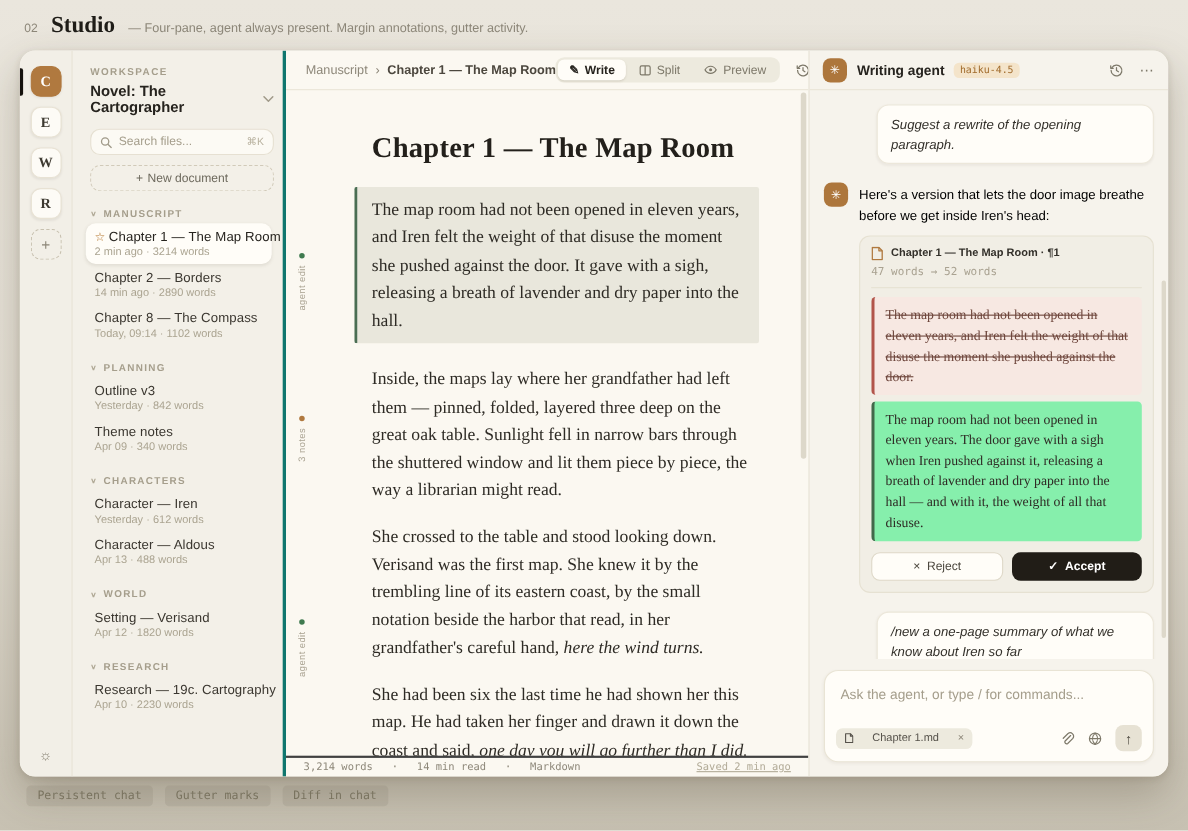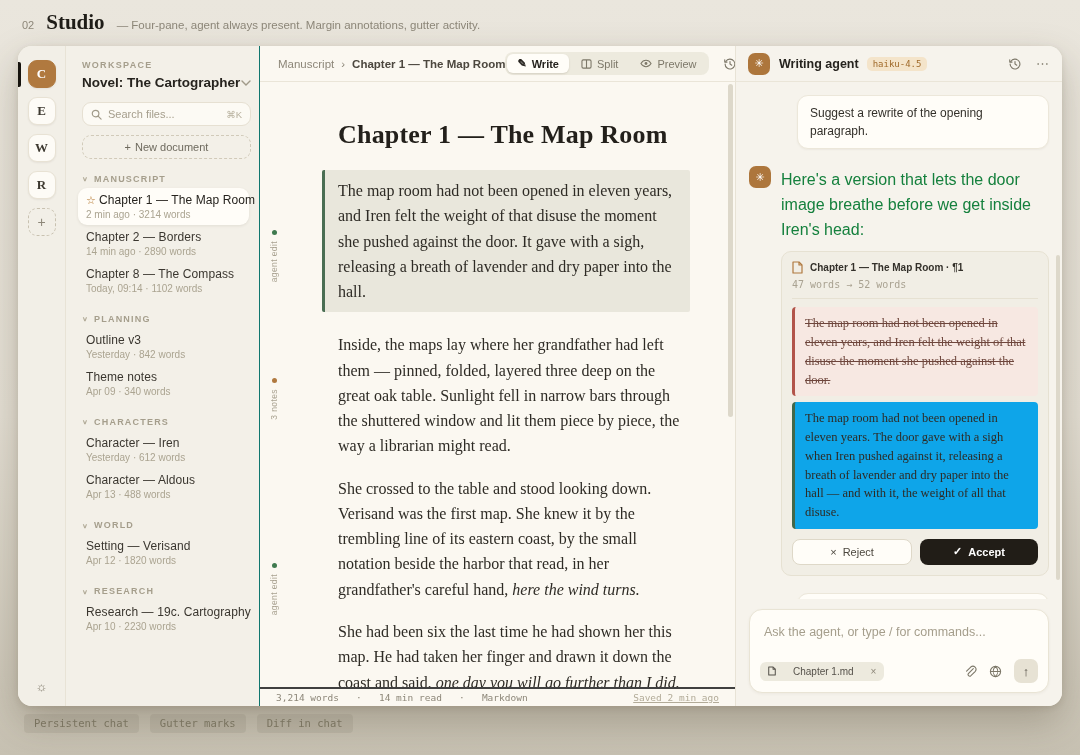--- a/index.html
+++ b/index.html
@@ -26,21 +26,21 @@
   .rail { width:48px; background:#f2efe7; border-right:1px solid #e8e3d6; display:flex; flex-direction:column; align-items:center; padding:14px 0 12px; gap:9px; position:relative; flex:none; }
   .rail .active-bar { position:absolute; left:0; top:16px; width:3px; height:25px; background:#16130e; border-radius:0 2px 2px 0; }
   .rail-btn { width:28px; height:28px; border-radius:9px; background:#fdfbf6; border:1px solid #e8e2d4; box-shadow:0 1px 2px rgba(80,70,45,.08);
     font-family:"Liberation Serif",serif; font-size:13px; font-weight:700; color:#3d3930; display:flex; align-items:center; justify-content:center; cursor:pointer; }
   .rail-btn.active { background:#b0793f; border-color:#b0793f; color:#fff; }
   .rail-btn.add { background:transparent; border:1px dashed #c8c1b0; box-shadow:none; color:#8d8779; font-family:"Liberation Sans",sans-serif; font-weight:400; font-size:14px; }
   .rail .spacer { flex:1; }
   .rail .theme { font-size:13px; color:#8d8779; cursor:pointer; }
 
   
-  .sidebar { width:194px; background:#f3f0e8; border-right:1px solid #0f766e; padding:14px 8px 0 16px; flex:none; overflow:hidden; }
+  .sidebar { width:194px; background:#f3f0e8; border-right:3px solid #0f766e; padding:14px 8px 0 16px; flex:none; overflow:hidden; }
   .ws-label { font-size:9px; font-weight:700; letter-spacing:1.3px; color:#a59e8c; }
   .ws-row { display:flex; align-items:center; margin-top:5px; }
   .ws-name { font-size:13.5px; font-weight:700; color:#26231e; flex:1; }
   .chev { color:#a09a89; flex:none; }
   .search { margin-top:12px; height:24px; background:#fcfaf4; border:1px solid #e6e0d2; border-radius:9px; display:flex; align-items:center; padding:0 8px; gap:6px; }
   .search input { border:none; outline:none; background:transparent; font-size:11px; color:#55514a; width:100%; font-family:"Liberation Sans",sans-serif; }
   .search input::placeholder { color:#a59e8c; }
   .search .kbd { font-size:9.5px; color:#b7b09d; flex:none; }
   .newdoc { margin-top:9px; height:24px; border:1px dashed #d1cab9; border-radius:9px; display:flex; align-items:center; justify-content:center; gap:4px; font-size:11px; color:#6e6a5e; cursor:pointer; }
   .sec { margin-top:15px; margin-bottom:4px; font-size:9px; font-weight:700; letter-spacing:1.2px; color:#a59e8c; display:flex; align-items:center; gap:5px; cursor:pointer; }
@@ -80,29 +80,29 @@
 
   
   .chat { width:327px; background:#f6f3ec; border-left:1px solid #e8e3d6; display:flex; flex-direction:column; flex:none; position:relative; }
   .ch-head { height:36px; border-bottom:1px solid #eae5d8; display:flex; align-items:center; padding:0 12px; flex:none; }
   .avatar { width:22px; height:22px; border-radius:7px; background:#ad763c; color:#fff; font-size:11px; display:flex; align-items:center; justify-content:center; flex:none; }
   .ch-title { font-size:12.5px; font-weight:700; color:#26231e; margin-left:9px; }
   .model-badge { margin-left:8px; background:#f4e4ca; color:#a06a2a; font-family:"DejaVu Sans Mono",monospace; font-size:9px; padding:2px 6px; border-radius:5px; }
   .ch-head .sp { flex:1; }
   .msgs { flex:1; padding:13px 13px 0; overflow:hidden; }
   .bubble { margin-left:auto; width:fit-content; max-width:252px; background:#fffdf8; border:1px solid #ece7da; border-radius:11px; padding:8px 12px;
-    font-size:12px; line-height:1.5; color:#33302a; box-shadow:0 1px 2px rgba(80,70,45,.06); }
+    font-size:12px; line-height:1.5; color:#33302a; box-shadow:0 1px 2px rgba(80,70,45,.06);font-style:italic; }
   .agent-row { display:flex; gap:10px; margin-top:17px; align-items:flex-start; }
-  .agent-row .txt { font-size:16px; line-height:1.55; color:#15803d; padding-top:2px; }
+  .agent-row .txt { font-size:12px; line-height:1.55; color:#000000; padding-top:2px; }
   .diff-card { margin-left:32px; margin-top:9px; background:#f1eee5; border:1px solid #e6e1d2; border-radius:10px; padding:9px 10px 10px; }
   .diff-head { display:flex; align-items:center; gap:7px; font-size:10px; font-weight:700; color:#33302a; }
   .diff-stats { font-family:"DejaVu Sans Mono",monospace; font-size:10px; color:#a9a291; margin:5px 0 8px; padding-bottom:8px; border-bottom:1px solid #e6e1d2; }
   .diff-del, .diff-add { font-family:"Liberation Serif","DejaVu Serif",serif; font-size:12.5px; line-height:1.5; padding:7px 10px; border-radius:4px; }
   .diff-del { background:#f7e8e2; border-left:3px solid #b2544a; color:#6e463c; text-decoration:line-through; margin-bottom:6px; }
-  .diff-add { background:#0ea5e9; border-left:3px solid #41684a; color:#2e2b25; }
+  .diff-add { background:#86efac; border-left:3px solid #41684a; color:#2e2b25; }
   .diff-actions { display:flex; gap:8px; margin-top:10px; }
   .btn { flex:1; height:26px; border-radius:8px; font-size:11px; display:flex; align-items:center; justify-content:center; gap:6px; cursor:pointer; }
   .btn.reject { background:#fffdf8; border:1px solid #ded8c8; color:#4c473e; }
   .btn.accept { background:#211d17; color:#fff; font-weight:600; }
   .composer { margin:10px 13px 13px; background:#fffdf8; border:1px solid #e9e4d5; border-radius:13px; height:84px; position:relative; padding:12px 14px; box-shadow:0 1px 3px rgba(80,70,45,.06); flex:none; }
   .composer input { border:none; outline:none; background:transparent; width:100%; font-size:12.5px; font-family:"Liberation Sans",sans-serif; color:#33302a; }
   .composer input::placeholder { color:#a59e8c; }
   .comp-row { position:absolute; left:10px; right:10px; bottom:9px; display:flex; align-items:center; }
   .chip { background:#edeade; border-radius:6px; padding:4px 8px; font-size:10px; color:#55514a; display:flex; align-items:center; gap:17px; cursor:pointer; }
   .chip .x { color:#8d8779; }

